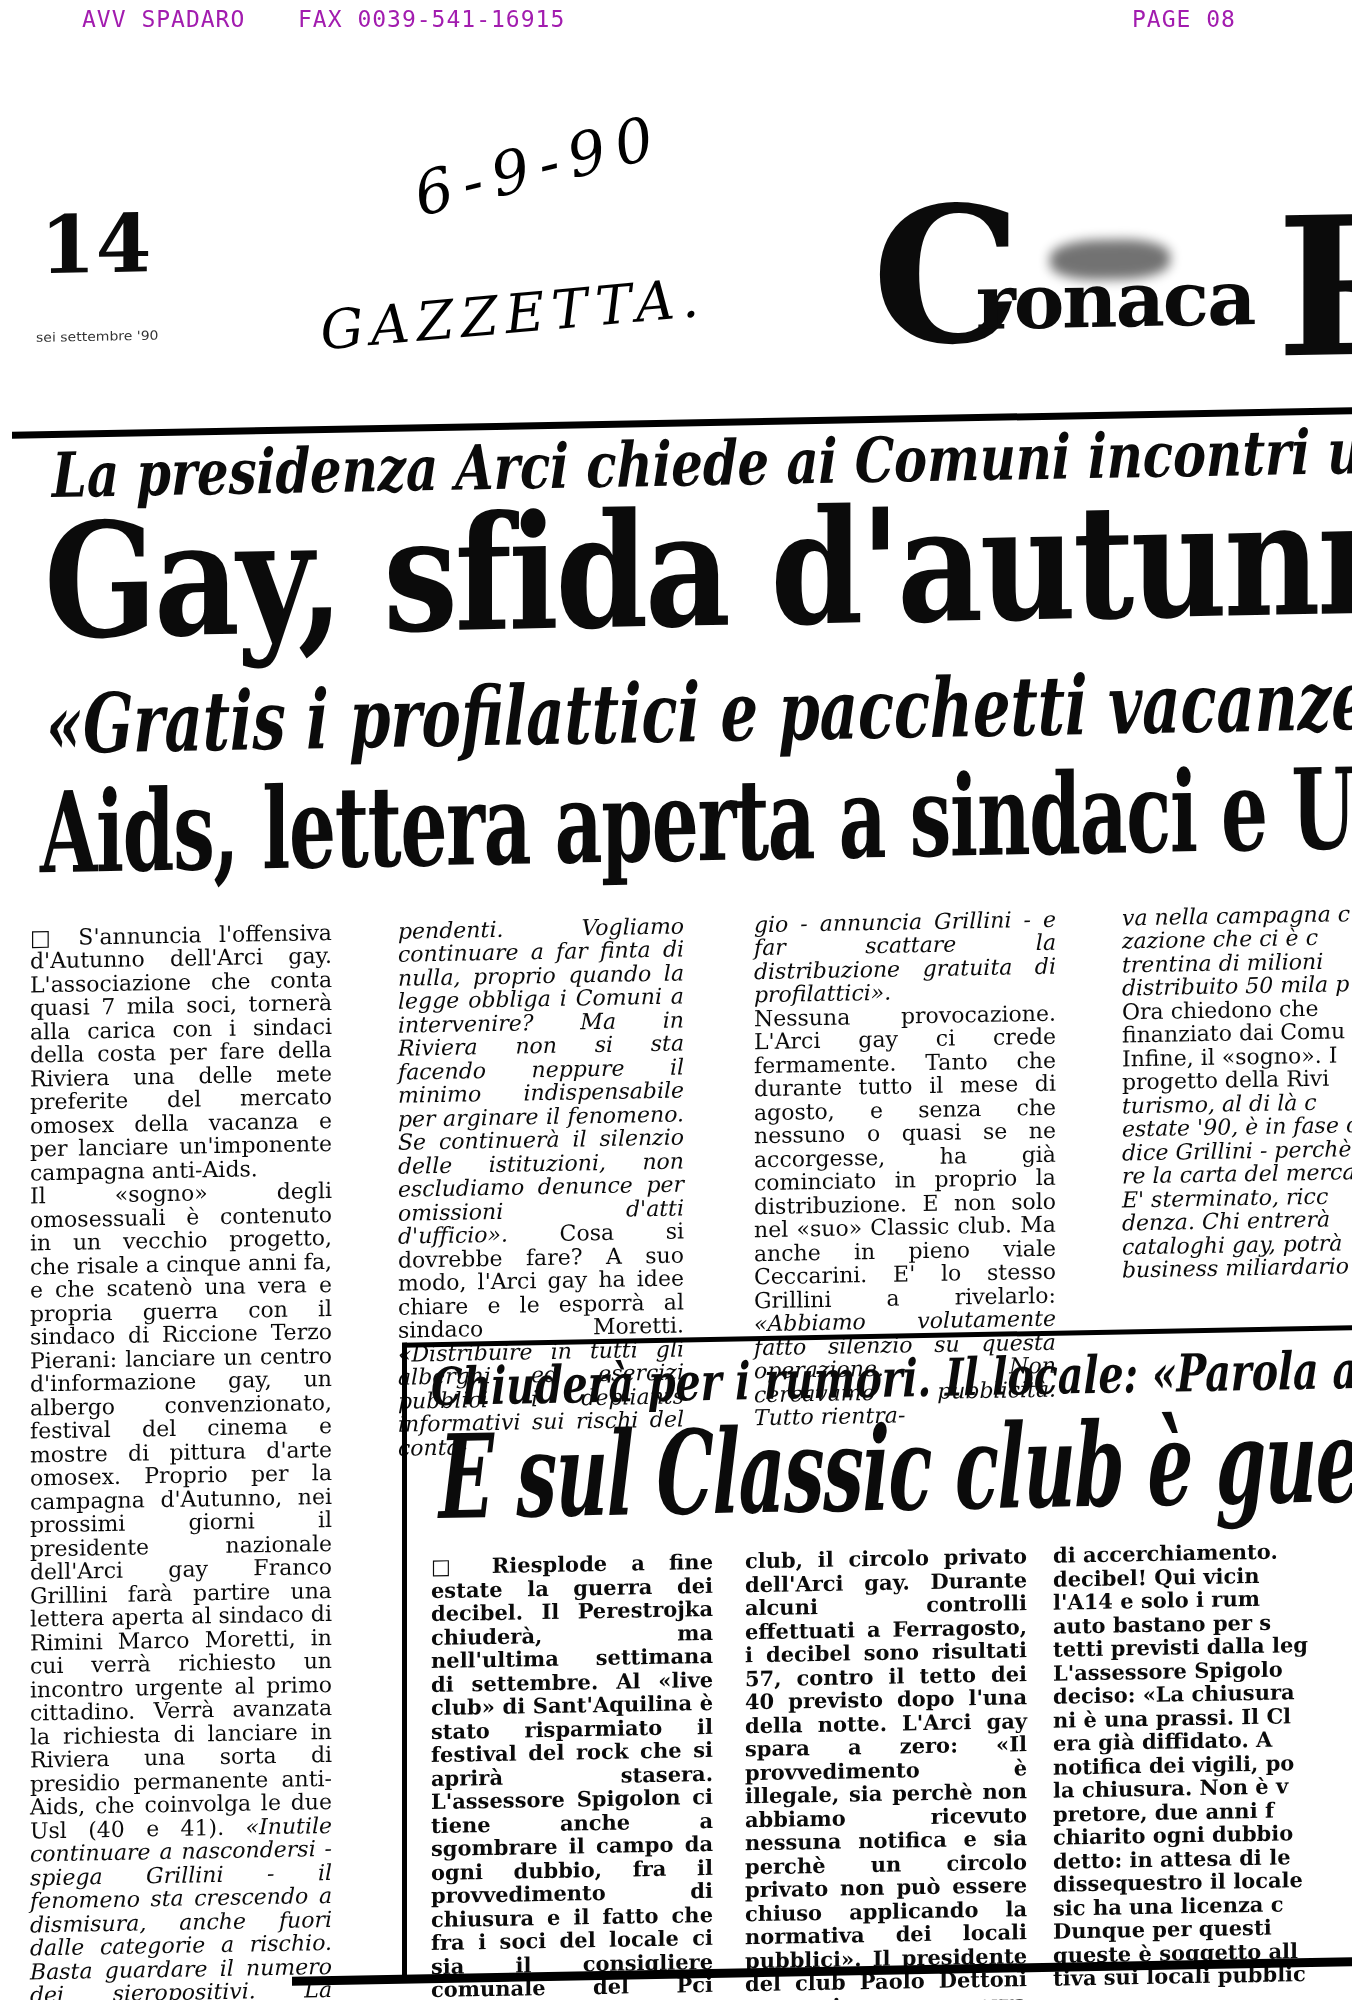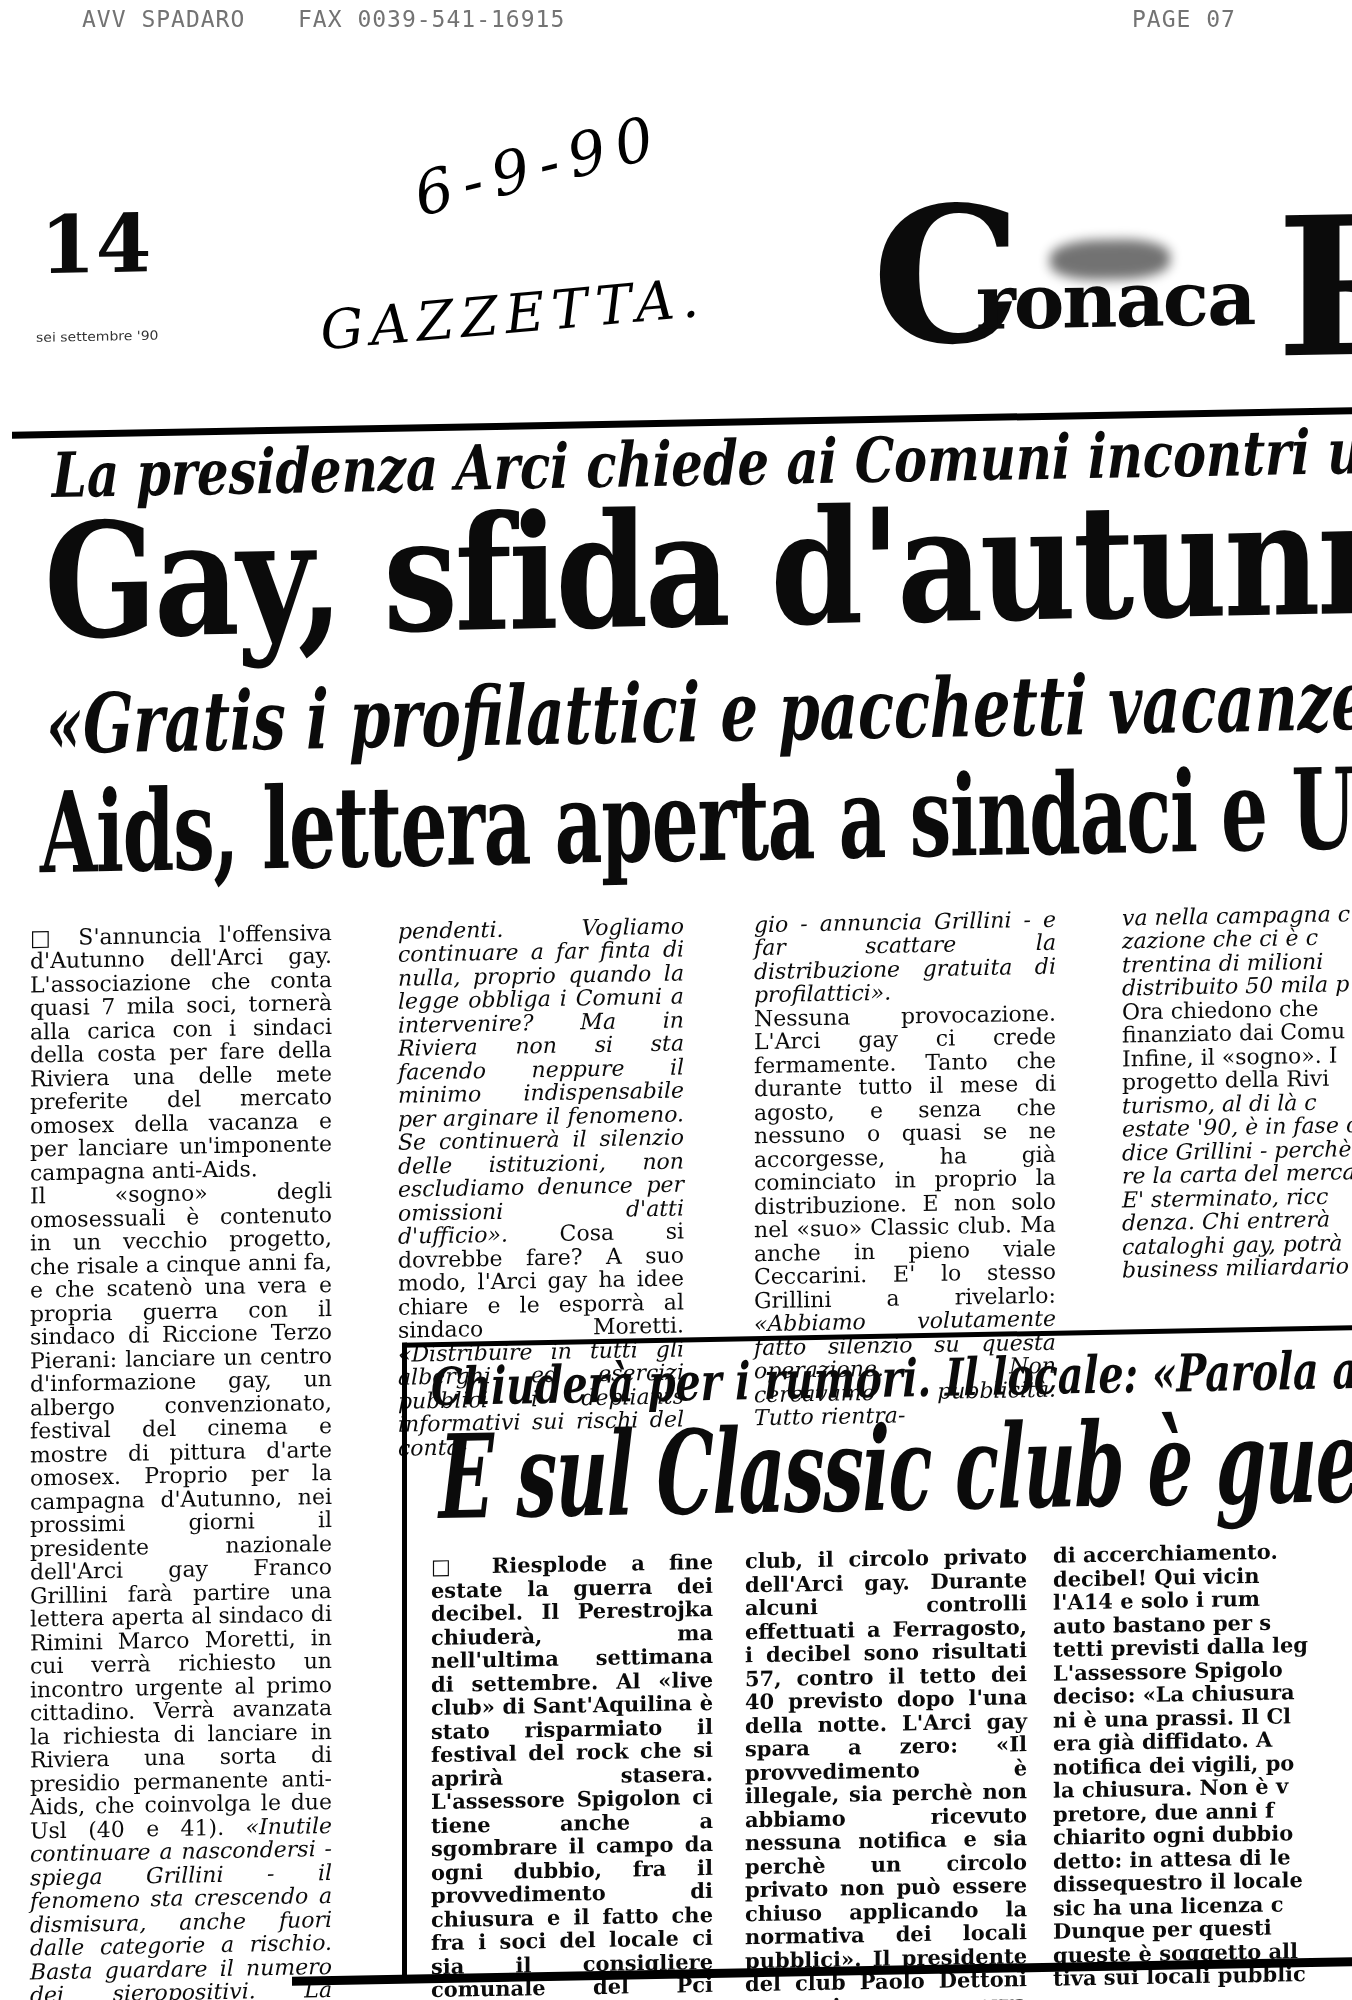--- a/index.html
+++ b/index.html
@@ -1,20 +1,20 @@
 <!DOCTYPE html>
 <html><head>
 <meta charset="utf-8">
 <style>
   html,body{margin:0;padding:0;background:#888;}
   #page{position:relative;width:1352px;height:2000px;background:#ffffff;overflow:hidden;
         font-family:"DejaVu Serif",serif;color:#0b0b0b;}
   
   .fax-line{position:absolute;top:6px;font-family:"DejaVu Sans Mono",monospace;
-            font-size:23px;letter-spacing:1px;color:#737373;}
+            font-size:23px;letter-spacing:1px;color:#a21caf;}
   .fax-sender{left:82px;}
   .fax-number{left:298px;}
   .fax-page{left:1132px;}
   
   .paper{position:absolute;left:0;top:0;width:1352px;height:2000px;
          transform:skewY(-1.05deg);transform-origin:0 0;}
   .page-number{position:absolute;left:40px;top:206px;font-size:80px;font-weight:bold;line-height:1;}
   .edition-date{position:absolute;left:36px;top:330px;font-family:"DejaVu Sans",sans-serif;
                 font-size:14px;color:#333;transform:scaleY(.9);}
   .hand{position:absolute;font-style:italic;font-family:"DejaVu Serif",serif;color:#000;}
@@ -55,21 +55,21 @@
   .bC{left:646px;top:208px;width:430px;text-align:left;}
   .bottom-rule{position:absolute;left:292px;top:1982px;width:1220px;height:9px;background:#000;}
 </style>
 </head>
 <body>
 
 <div id="page">
 
   <div class="fax-line fax-sender">AVV SPADARO</div>
   <div class="fax-line fax-number">FAX  0039-541-16915</div>
-  <div class="fax-line fax-page">PAGE 07</div>
+  <div class="fax-line fax-page">PAGE 08</div>
 
   <div class="paper">
 
     <div class="page-number">14</div>
     <div class="edition-date">sei settembre '90</div>
 
     <div class="hand hand-date">6-9-90</div>
     <div class="hand hand-title">GAZZETTA.</div>
 
     <div class="masthead">

